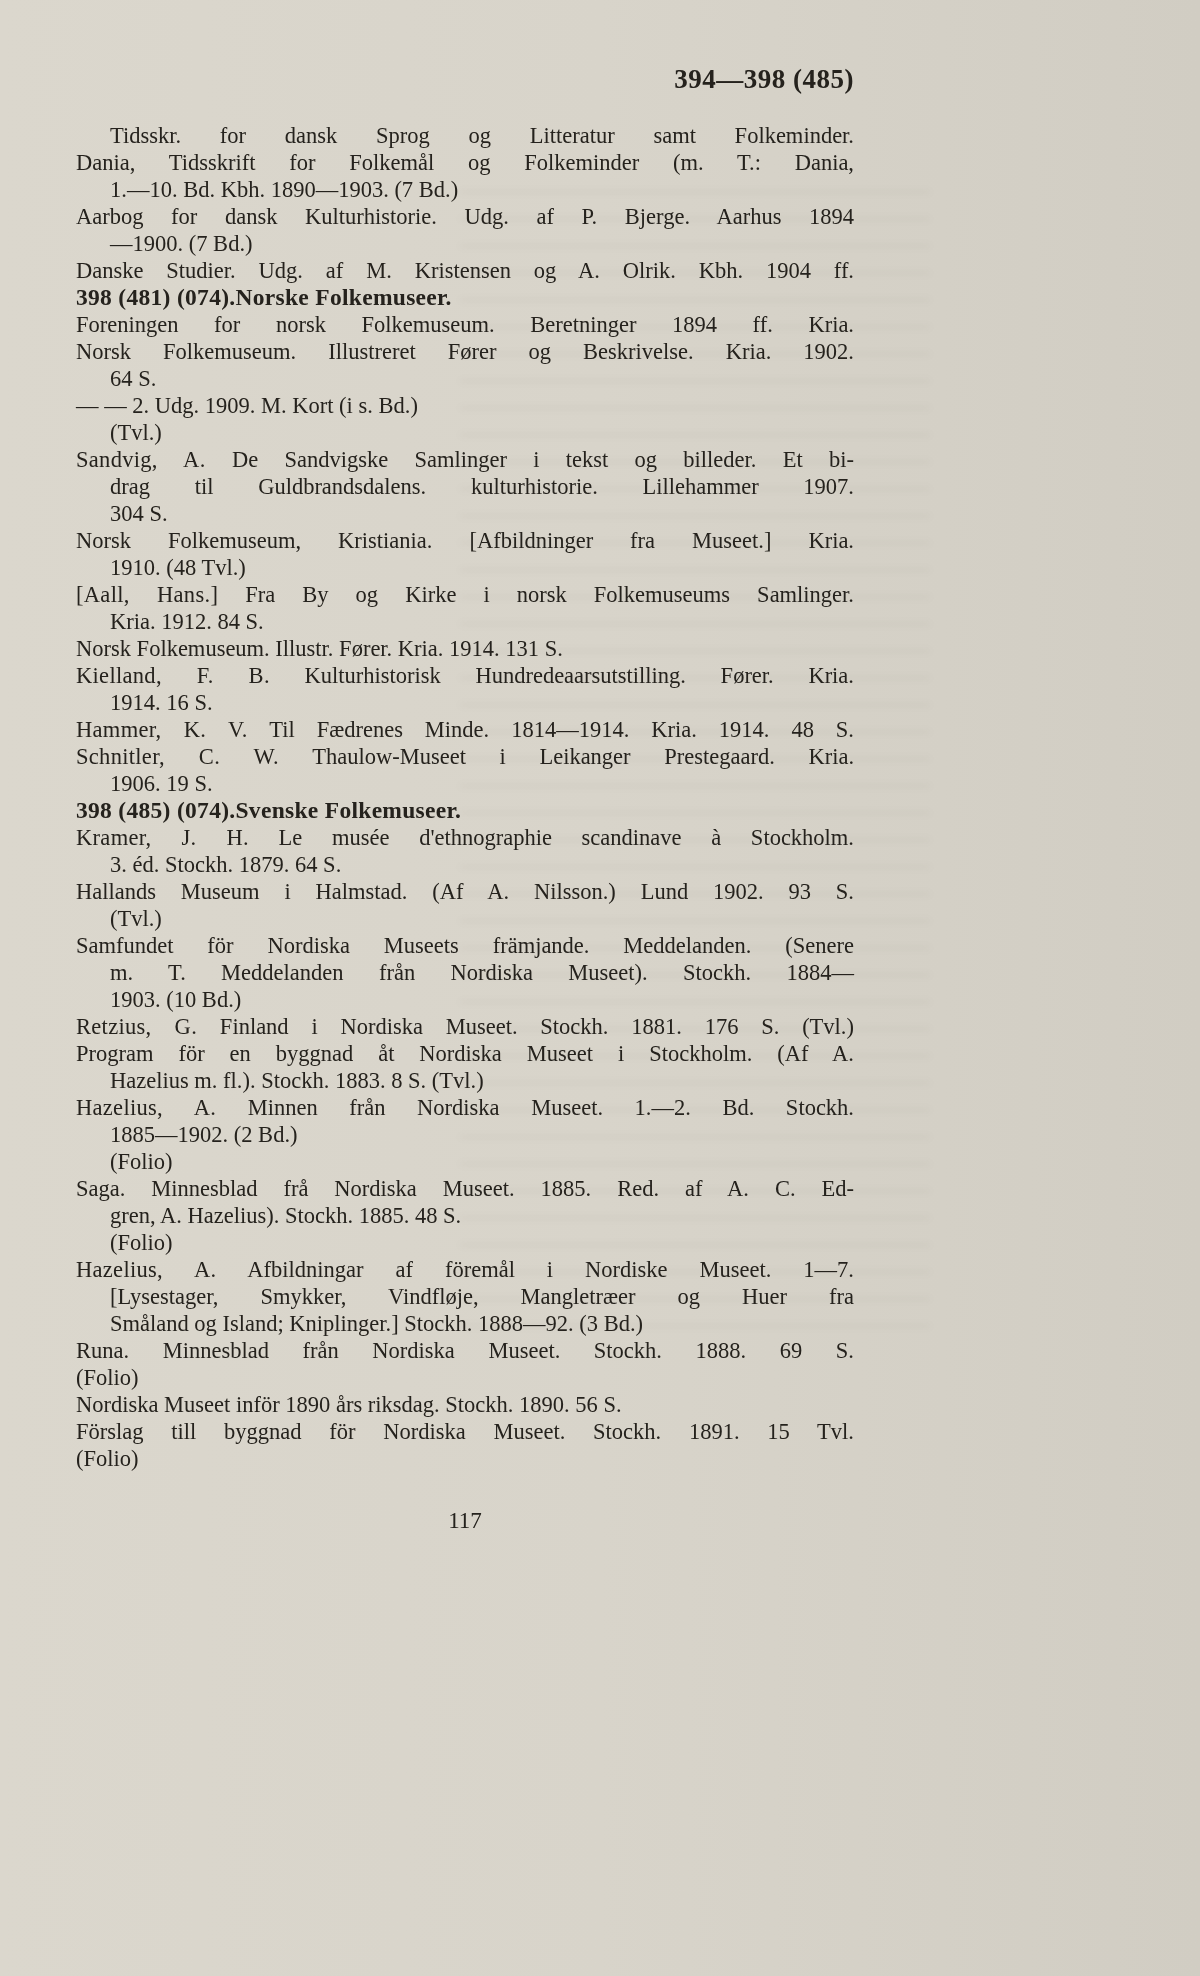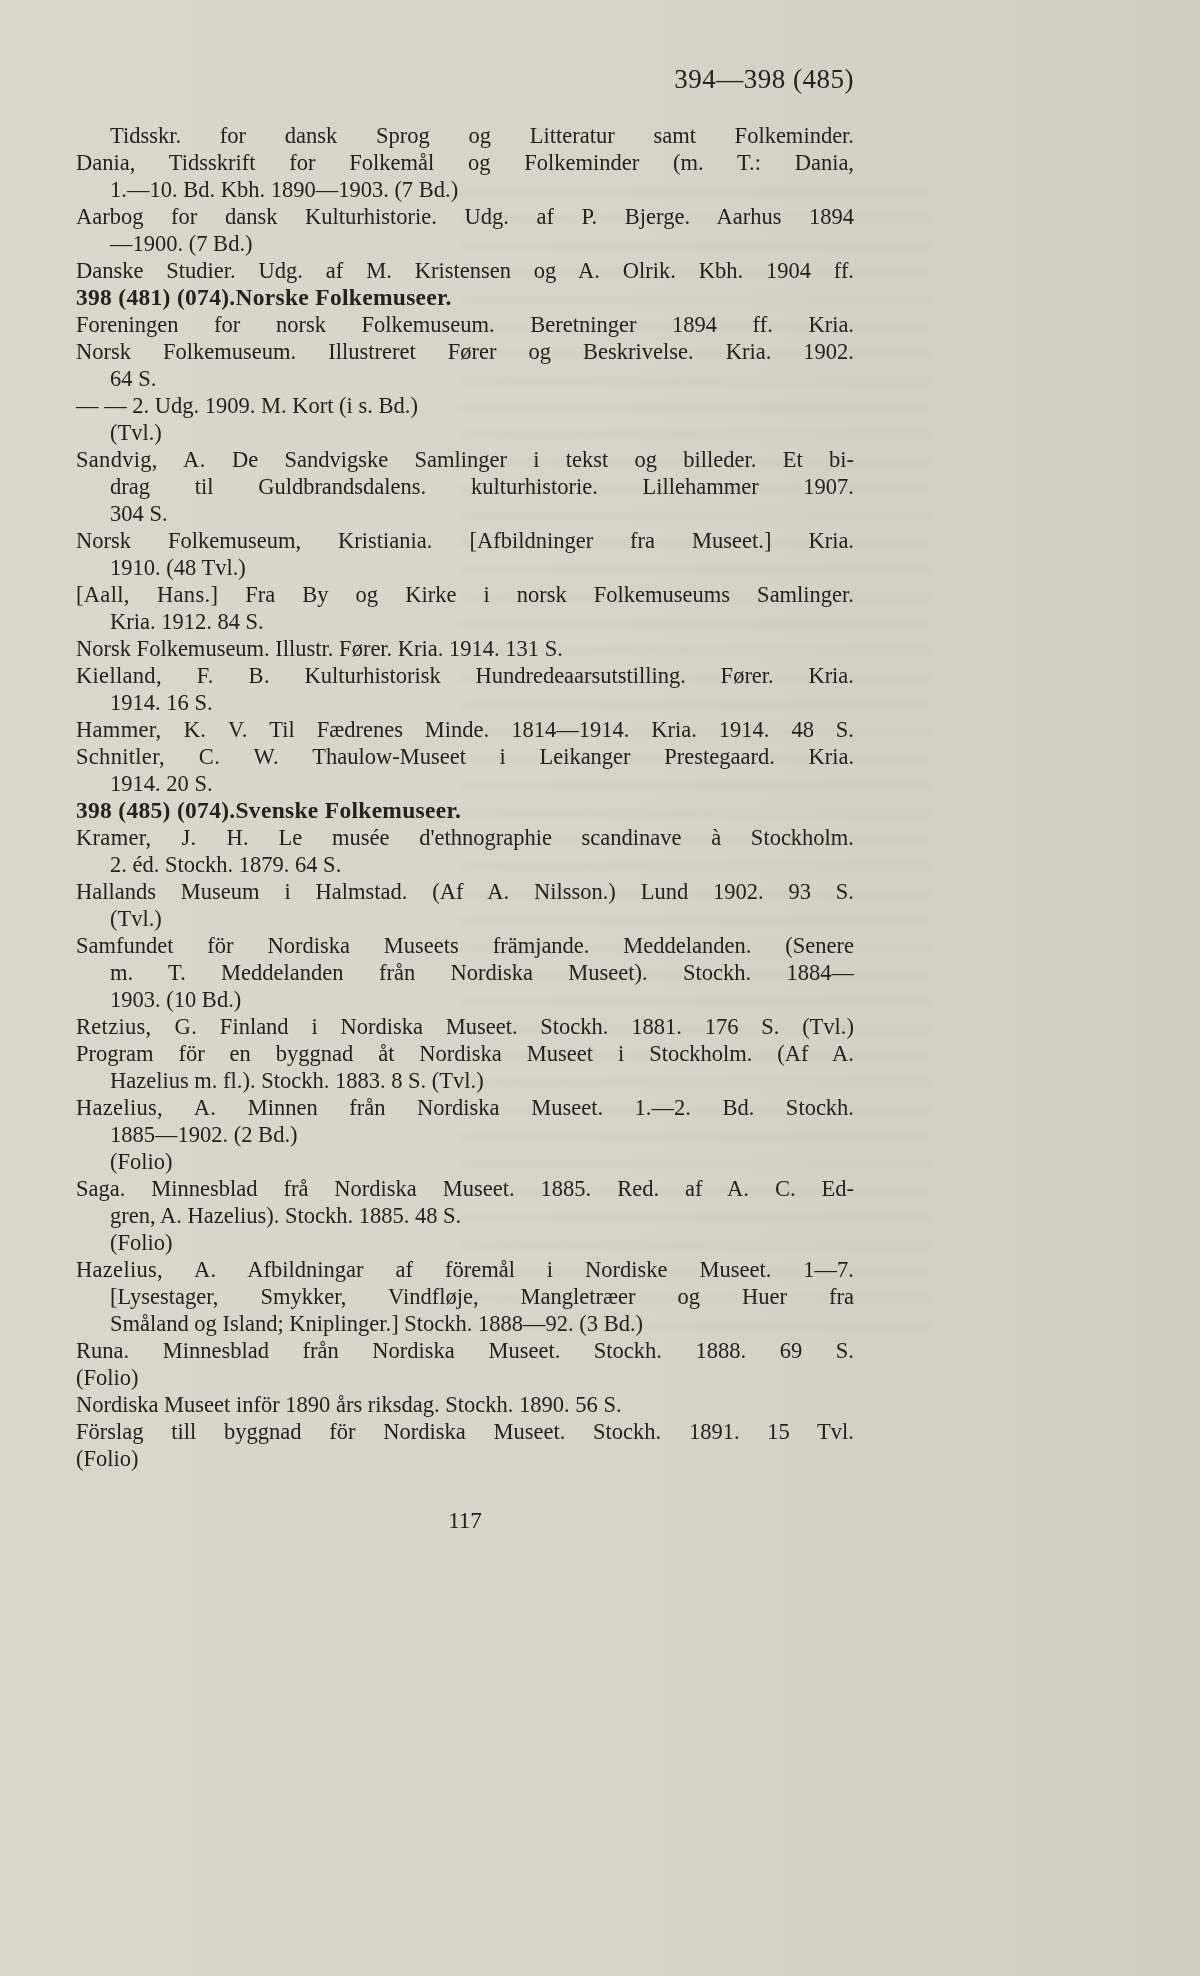--- a/index.html
+++ b/index.html
@@ -12,21 +12,21 @@
     color: var(--ink, #25221d);
   }
   .page {
     position: absolute;
     inset: 0;
     padding: 62px 0 0 76px;
   }
   .col { width: 778px; position: relative; z-index: 2; }
   .header-row {
     text-align: right;
-    font-weight: normal;
+    font-weight: bold;
     font-size: 27px;
     line-height: 34px;
     letter-spacing: 0.5px;
   }
   .entries {
     margin-top: 26px;
     font-size: 22.5px;
     line-height: 27px;
   }
   .line { min-height: 27px; }
@@ -94,27 +94,27 @@
         <div class="line indent"><span><span>304 S.</span></span></div>
         <div class="line fill"><span><span>Norsk Folkemuseum, Kristiania. [Afbildninger fra Museet.] Kria.</span></span></div>
         <div class="line indent"><span><span>1910. (48 Tvl.)</span></span></div>
         <div class="line fill"><span><b>[Aall, Hans.]</b><span> Fra By og Kirke i norsk Folkemuseums Samlinger.</span></span></div>
         <div class="line indent"><span><span>Kria. 1912. 84 S.</span></span></div>
         <div class="line"><span><span>Norsk Folkemuseum. Illustr. Fører. Kria. 1914. 131 S.</span></span></div>
         <div class="line fill"><span><b>Kielland, F. B.</b><span> Kulturhistorisk Hundredeaarsutstilling. Fører. Kria.</span></span></div>
         <div class="line indent"><span><span>1914. 16 S.</span></span></div>
         <div class="line fill"><span><b>Hammer, K. V.</b><span> Til Fædrenes Minde. 1814—1914. Kria. 1914. 48 S.</span></span></div>
         <div class="line fill"><span><b>Schnitler, C. W.</b><span> Thaulow-Museet i Leikanger Prestegaard. Kria.</span></span></div>
-        <div class="line indent"><span><span>1914. 20 S.</span></span></div>
+        <div class="line indent"><span><span>1906. 19 S.</span></span></div>
         <div class="heading">
           <span>398 (485) (074).</span>
           <span>Svenske Folkemuseer.</span>
         </div>
         <div class="line fill"><span><b>Kramer, J. H.</b><span> Le musée d'ethnographie scandinave à Stockholm.</span></span></div>
-        <div class="line indent"><span><span>2. éd. Stockh. 1879. 64 S.</span></span></div>
+        <div class="line indent"><span><span>3. éd. Stockh. 1879. 64 S.</span></span></div>
         <div class="line fill"><span><span>Hallands Museum i Halmstad. (Af A. Nilsson.) Lund 1902. 93 S.</span></span></div>
         <div class="line indent"><span><span>(Tvl.)</span></span></div>
         <div class="line fill"><span><span>Samfundet för Nordiska Museets främjande. Meddelanden. (Senere</span></span></div>
         <div class="line indent fill"><span><span>m. T. Meddelanden från Nordiska Museet). Stockh. 1884—</span></span></div>
         <div class="line indent"><span><span>1903. (10 Bd.)</span></span></div>
         <div class="line fill"><span><b>Retzius, G.</b><span> Finland i Nordiska Museet. Stockh. 1881. 176 S. (Tvl.)</span></span></div>
         <div class="line fill"><span><span>Program för en byggnad åt Nordiska Museet i Stockholm. (Af A.</span></span></div>
         <div class="line indent"><span><span>Hazelius m. fl.). Stockh. 1883. 8 S. (Tvl.)</span></span></div>
         <div class="line fill"><span><b>Hazelius, A.</b><span> Minnen från Nordiska Museet. 1.—2. Bd. Stockh.</span></span></div>
         <div class="line indent has-right">

